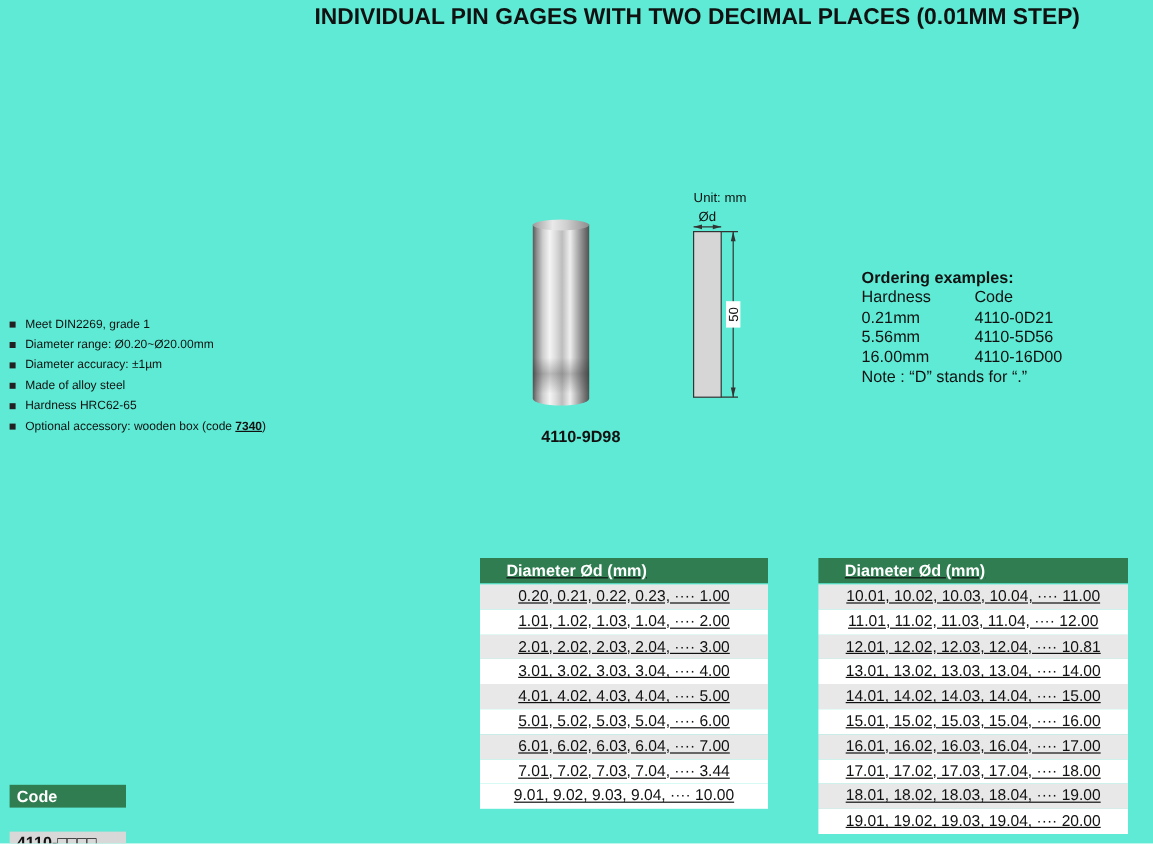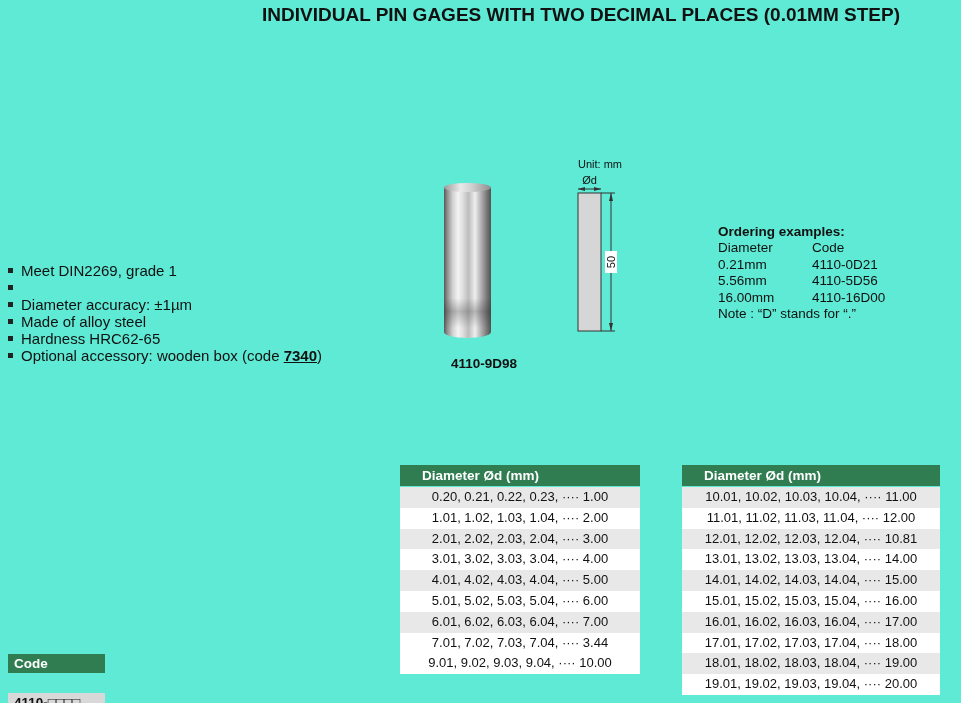--- a/index.html
+++ b/index.html
@@ -7,21 +7,21 @@
   .page {
     position:relative; width:961px; height:703px; background:#5eead4;
     font-family:"Liberation Sans", sans-serif; color:#111; overflow:hidden;
   }
   .title {
     position:absolute; left:201px; top:4px; width:760px;
     text-align:center; font-size:19px; font-weight:bold; color:#111;
   }
   
   .features { position:absolute; left:8px; top:262px; }
-  .feature { display:flex; align-items:center; height:17px; font-size:15px; white-space:pre; }
+  .feature { display:flex; align-items:center; height:17px; font-size:10px; white-space:pre; }
   .bullet { width:5px; height:5px; background:#222; margin-right:8px; flex:0 0 auto; }
   .bold { font-weight:bold;text-decoration:underline; }
   
   .pin {
     position:absolute; left:444px; top:187px; width:47px; height:151px;
     background:linear-gradient(to right,#585858 0%,#8f8f8f 7%,#cfcfcf 18%,#f4f4f4 30%,#dedede 40%,#bdbdbd 52%,#eeeeee 66%,#ababab 80%,#747474 92%,#515151 100%);
     border-bottom-left-radius:50% 6px; border-bottom-right-radius:50% 6px;
   }
   .pin::after {
     content:""; position:absolute; left:0; right:0; bottom:10px; height:30px;
@@ -42,21 +42,21 @@
   .ordering { position:absolute; left:718px; top:223px; width:215px; font-size:13.5px; }
   .ordering-title { font-weight:bold; height:17px; line-height:17px; }
   .ord-row { display:flex; height:16.5px; line-height:16.5px; }
   .ord-col1 { width:94px; }
   .ordering-note { height:16.5px; line-height:16.5px; }
   
   .code-block { position:absolute; left:8px; top:654px; width:97px; font-size:13.5px; font-weight:bold; }
   .code-header { height:19px; line-height:19px; background:#2f7d51; color:#fff; padding-left:6px; }
   .code-value  { height:19px; line-height:19px; background:#d8d8d8; color:#111; padding-left:6px; margin-top:20px; }
   
-  .gage-table { position:absolute; top:465px; }
+  .gage-table { position:absolute; top:465px;text-decoration:underline; }
   .gt-header {
     height:21px; line-height:21px; background:#2f7d51; color:#fff;
     font-weight:bold; font-size:13.5px; padding-left:22px; margin-bottom:1px;
   }
   .gt-row { height:20.8px; line-height:20.8px; text-align:center; font-size:13px; background:#fff; }
   .gt-row.alt { background:#e8e8e8; }
   .t-left  { left:400px; width:240px; }
   .t-right { left:682px; width:258px; }
 </style>
 </head>
@@ -66,20 +66,21 @@
 
   <div class="title">INDIVIDUAL PIN GAGES WITH TWO DECIMAL PLACES (0.01MM STEP)</div>
 
   <div class="features">
     <div class="feature">
       <span class="bullet"></span>
       <span>Meet DIN2269, grade 1</span>
     </div>
     <div class="feature">
       <span class="bullet"></span>
+      <span>Diameter range: Ø0.20~Ø20.00mm</span>
     </div>
     <div class="feature">
       <span class="bullet"></span>
       <span>Diameter accuracy: ±1µm</span>
     </div>
     <div class="feature">
       <span class="bullet"></span>
       <span>Made of alloy steel</span>
     </div>
     <div class="feature">
@@ -112,21 +113,21 @@
     <line x1="55" y1="38" x2="55" y2="176" stroke="#333" stroke-width="1"></line>
     <polygon points="55,38 53,46 57,46" fill="#333"></polygon>
     <polygon points="55,176 53,168 57,168" fill="#333"></polygon>
     <rect x="49" y="96" width="12" height="22" fill="#ffffff"></rect>
     <text x="55" y="111" font-size="11" text-anchor="middle" transform="rotate(-90 55 107)">50</text>
   </svg>
 
   <div class="ordering">
     <div class="ordering-title">Ordering examples:</div>
     <div class="ord-row">
-      <span class="ord-col1">Diameter</span>
+      <span class="ord-col1">Hardness</span>
       <span>Code</span>
     </div>
     <div class="ord-row">
       <span class="ord-col1">0.21mm</span>
       <span>4110-0D21</span>
     </div>
     <div class="ord-row">
       <span class="ord-col1">5.56mm</span>
       <span>4110-5D56</span>
     </div>

